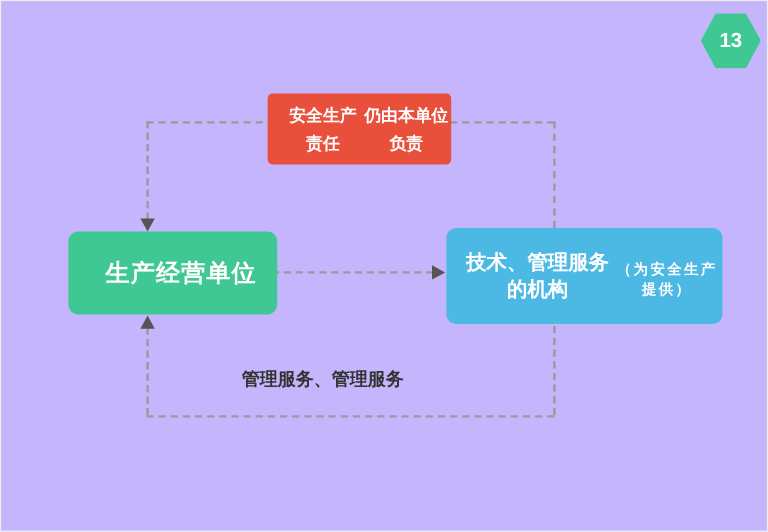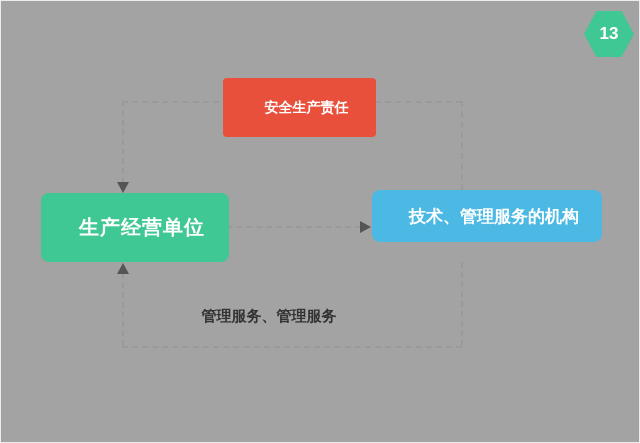--- a/index.html
+++ b/index.html
@@ -7,21 +7,21 @@
     padding: 0;
     background: #ffffff;
   }
   body {
     font-family: "Liberation Sans", "DejaVu Sans", sans-serif;
   }
   .slide {
     position: relative;
     width: 640px;
     height: 443px;
-    background: #a3a3a3;
+    background: #c4b5fd;
     overflow: hidden;
     box-sizing: border-box;
     border: 1px solid #ececec;
   }
 
   
   .hexagon {
     position: absolute;
     left: 583px;
     top: 10px;
@@ -55,35 +55,35 @@
     top: 77px;
     width: 153px;
     height: 59px;
     background: var(--red, #e8503b);
     border-radius: 4px;
     font-size: 14px;
     line-height: 23px;
     z-index: 3;
   }
   .green-box {
-    left: 40px;
+    left: 56px;
     top: 192px;
-    width: 188px;
+    width: 174px;
     height: 69px;
     background: var(--green, #3fc794);
     border-radius: 8px;
     font-size: 20px;
     letter-spacing: 1px;
     z-index: 3;
   }
   .blue-box {
     left: 371px;
     top: 189px;
     width: 230px;
-    height: 52px;
+    height: 80px;
     background: var(--blue, #4bb9e3);
     border-radius: 8px;
     z-index: 3;
   }
   .blue-box .title {
     font-size: 17px;
     font-weight: bold;
   }
   .blue-box .subtitle {
     font-size: 12px;
@@ -148,31 +148,33 @@
     <span>13</span>
   </div>
 
   <div class="dash-h" style="left:121px; top:100px; width:340px;"></div>
   <div class="dash-v" style="left:460px; top:100px; height:89px;"></div>
   <div class="dash-v" style="left:121px; top:100px; height:82px;"></div>
   <div class="arrow arrow-down" style="left:116px; top:181px;"></div>
 
   <div class="box red-box">
     <div>安全生产责任</div>
+    <div>仍由本单位负责</div>
   </div>
 
   <div class="dash-h" style="left:206px; top:225px; width:154px;"></div>
   <div class="arrow arrow-right" style="left:359px; top:220px;"></div>
 
   <div class="box green-box">
     <div>生产经营单位</div>
   </div>
 
   <div class="box blue-box">
     <div class="title">技术、管理服务的机构</div>
+    <div class="subtitle">（为安全生产提供）</div>
   </div>
 
   <div class="dash-v" style="left:460px; top:261px; height:84px;"></div>
   <div class="dash-h" style="left:121px; top:345px; width:340px;"></div>
   <div class="dash-v" style="left:121px; top:272px; height:73px;"></div>
   <div class="arrow arrow-up" style="left:116px; top:262px;"></div>
   <div class="flow-label" style="left:183px; top:306px; width:170px;">管理服务、管理服务</div>
 
 </div>
 

